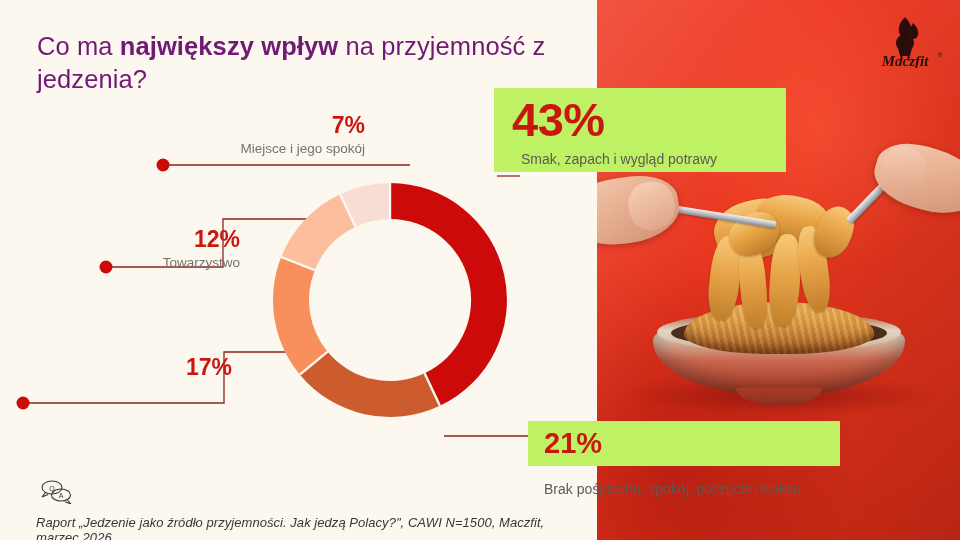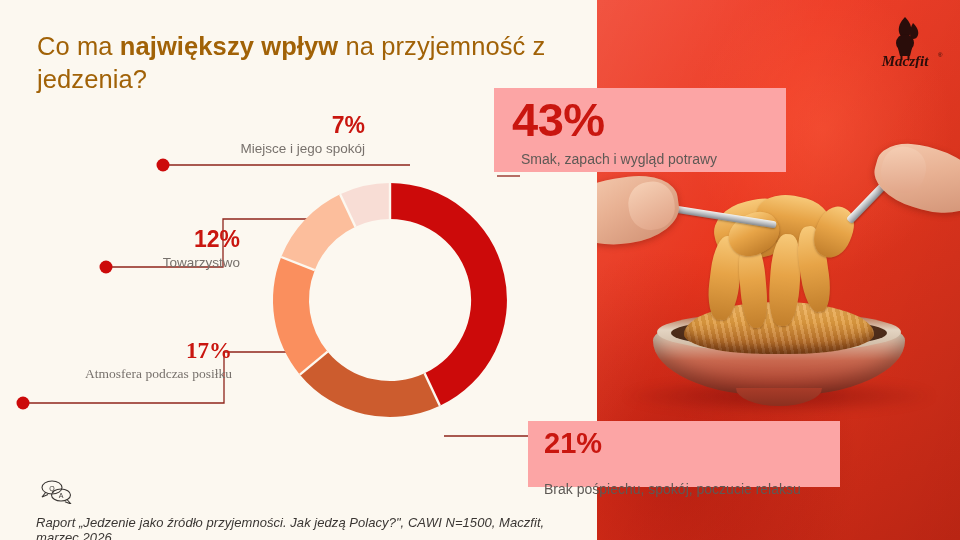--- a/index.html
+++ b/index.html
@@ -91,50 +91,50 @@
   .hand.right{ right:-22px; top:148px; width:108px; height:62px; border-radius:42% 50% 48% 44%; transform:rotate(16deg); }
   .hand.right .knuck{ position:absolute; left:6px; top:6px; width:44px; height:46px; border-radius:46%; background:linear-gradient(160deg,#f7d2b8,#dfa184); }
 
   
   .logo{ position:absolute; right:14px; top:12px; width:82px; height:56px; }
   .logo svg{ width:100%; height:100%; display:block; }
 
   
   .title{
     position:absolute; left:37px; top:30px; width:545px;
-    color:#a16207; font-size:25.5px; line-height:1.30; font-weight:400;
+    color:#701a75; font-size:25.5px; line-height:1.30; font-weight:400;
     letter-spacing:.1px;
   }
   .title b{ font-weight:700; }
 
   
   .donut-wrap{ position:absolute; left:265px; top:158px; width:250px; height:285px; }
   .donut-wrap svg{ width:100%; height:100%; overflow:visible; }
 
   
   .lead-svg{ position:absolute; left:0; top:0; width:960px; height:540px; pointer-events:none; }
 
   .lab{ position:absolute; text-align:right; }
   .lab .pct{ color:#C9160F; font-weight:700; font-size:23px; line-height:1.0; display:block; }
   .lab .txt{ color:#77716C; font-size:13.5px; line-height:1.25; display:block; margin-top:4px; white-space:nowrap; }
 
   .lab-7  { left:60px;  top:114px; width:305px; }
   .lab-12 { left:40px;  top:210px; width:200px;margin-top:18px; }
-  .lab-17 { left:10px;  top:339px; width:222px;font-family:Liberation Serif, serif; }
-
-  
-  .callout{ position:absolute; background:#fca5a5; }
+  .lab-17 { left:10px;  top:356px; width:222px; }
+
+  
+  .callout{ position:absolute; background:#bef264; }
   .callout .pct{ color:#C9160F; font-weight:700; display:block; }
   .callout .txt{ color:#5E5955; display:block; white-space:nowrap; }
 
   .call-43{ left:494px; top:88px; width:292px; height:84px; padding:8px 0 0 18px; }
   .call-43 .pct{ font-size:47px; line-height:1.02; letter-spacing:-.5px; }
   .call-43 .txt{ font-size:14px; margin-top:7px;margin-left:9px; }
 
-  .call-21{ left:528px; top:421px; width:312px; height:66px; padding:7px 0 4px 16px; }
+  .call-21{ left:528px; top:421px; width:312px; height:45px; padding:7px 0 4px 16px; }
   .call-21 .pct{ font-size:29px; line-height:1.04; }
   .call-21 .txt{ font-size:14px; margin-top:23px; }
 
   
   .footer{ position:absolute; left:36px; top:478px; width:540px; }
   .foot-row{ display:flex; align-items:center; gap:10px; }
   .qa-icon{ width:42px; height:26px; flex:0 0 42px; }
   .qa-icon svg{ width:100%; height:100%; display:block; }
   .foot-q{ color:#3A3633; font-size:11.5px; }
   .foot-src{ color:#3A3633; font-size:13px; margin-top:11px; letter-spacing:.05px;font-style:italic; }
@@ -235,21 +235,20 @@
   <div class="lab lab-7">
     <span class="pct">7%</span>
     <span class="txt">Miejsce i jego spokój</span>
   </div>
   <div class="lab lab-12">
     <span class="pct">12%</span>
     <span class="txt">Towarzystwo</span>
   </div>
   <div class="lab lab-17">
     <span class="pct">17%</span>
-    <span class="txt">Atmosfera podczas posiłku</span>
   </div>
 
   <div class="callout call-43">
     <span class="pct">43%</span>
     <span class="txt">Smak, zapach i wygląd potrawy</span>
   </div>
   <div class="callout call-21">
     <span class="pct">21%</span>
     <span class="txt">Brak pośpiechu, spokój, poczucie relaksu</span>
   </div>

